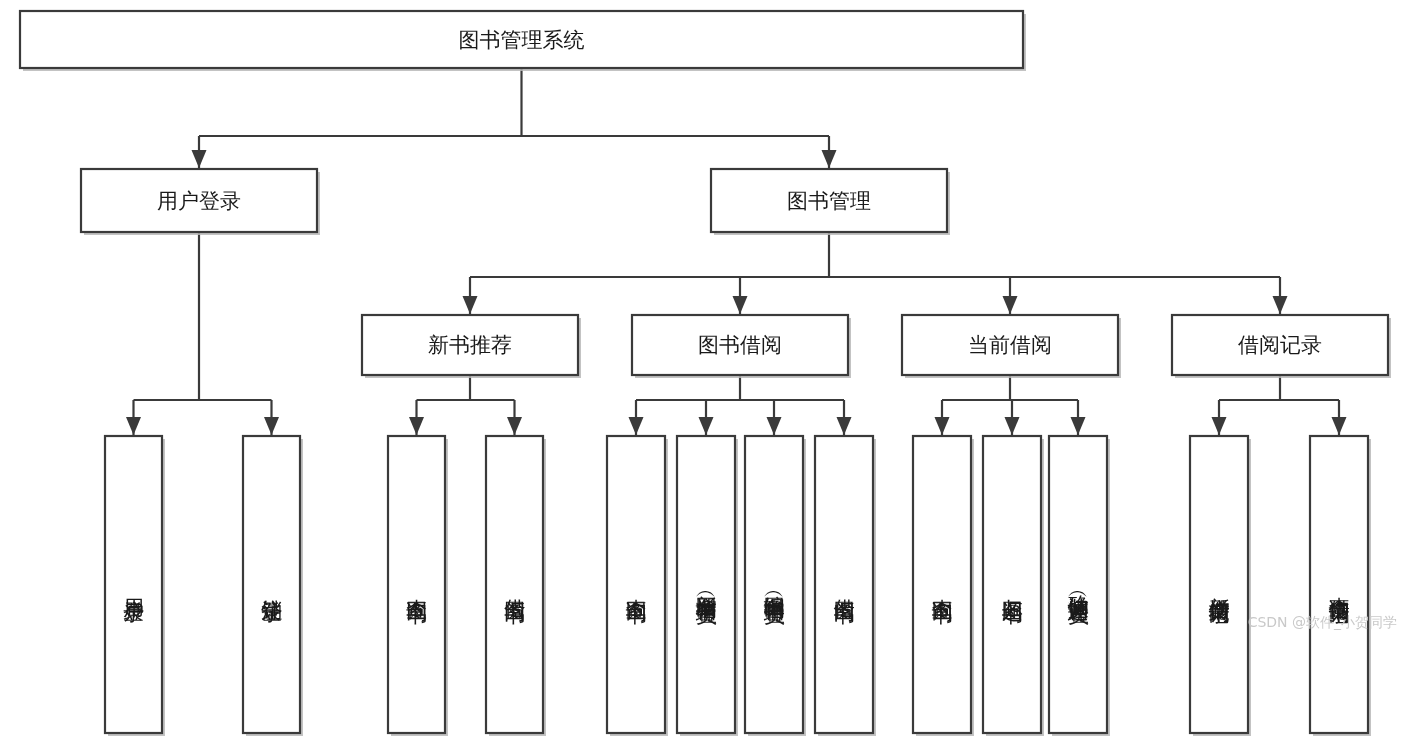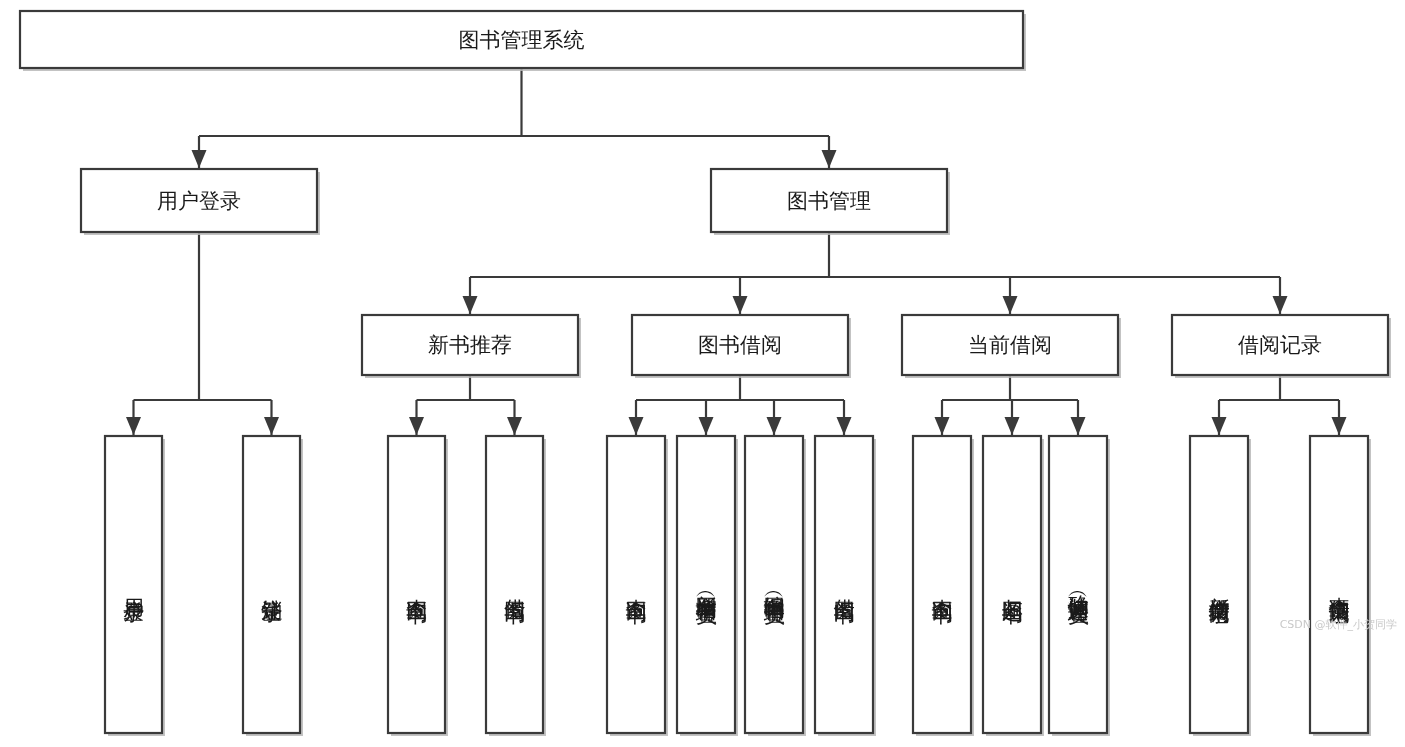--- a/index.html
+++ b/index.html
@@ -70,21 +70,21 @@
     color: #1a1a1a;
     letter-spacing: 1.5px;
     white-space: nowrap;
     text-align: center;
   }
   .watermark {
     position: absolute;
     right: 8px;
     bottom: 6px;
     font-family: "DejaVu Sans", "Liberation Sans", sans-serif;
-    font-size: 11px;
+    font-size: 14px;
     color: #c9c9c9;
     white-space: nowrap;
     pointer-events: none;
   }
 </style>
 </head>
 <body>
 
 <div id="diagram-root">
 

